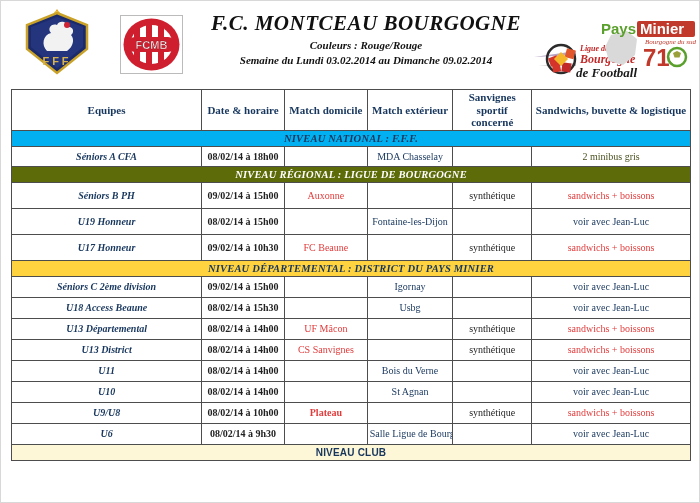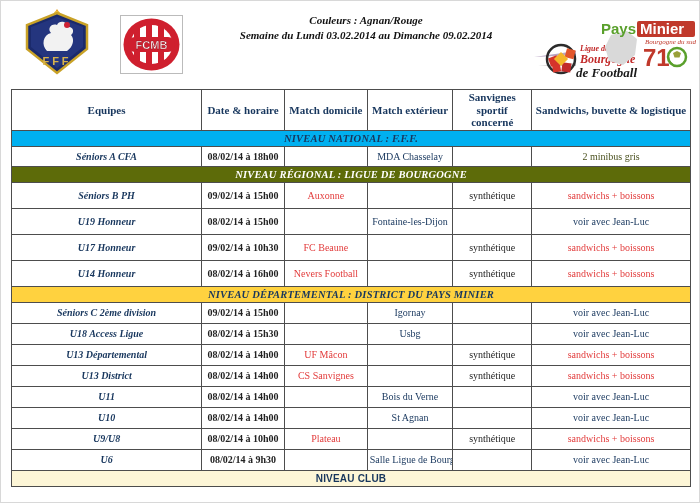--- a/index.html
+++ b/index.html
@@ -56,21 +56,22 @@
       <g>
         <rect x="14" y="10" width="6" height="39" fill="#cf1f2e"></rect>
         <rect x="26" y="10" width="6" height="39" fill="#cf1f2e"></rect>
         <rect x="38" y="10" width="6" height="39" fill="#cf1f2e"></rect>
       </g>
       <rect x="8" y="22" width="47" height="15" rx="7" fill="#cf1f2e"></rect>
       <text x="31.5" y="33.5" text-anchor="middle" font-family="Liberation Sans, sans-serif" font-size="11" font-weight="bold" fill="#ffffff" stroke="#8c0f1a" stroke-width="0.4">FCMB</text>
     </svg>
 
     <div id="title-block">
-      <div class="sub">Couleurs : Agnan/Rouge</div>
+      <div class="big">F.C. MONTCEAU BOURGOGNE</div>
+      <div class="sub">Couleurs : Rouge/Rouge</div>
       <div class="sub">Semaine du Lundi 03.02.2014 au Dimanche 09.02.2014</div>
     </div>
 
     <svg class="logo" id="ligue-logo" width="125" height="48" viewBox="0 0 125 48">
       <polygon points="0,18 42,12 42,16" fill="#b9a6c4"></polygon>
       <polygon points="4,27 42,24 42,27" fill="#c8c8c8"></polygon>
       <g transform="translate(27,20)">
         <circle cx="0" cy="0" r="14" fill="none" stroke="#2b2b2b" stroke-width="2.5"></circle>
         <rect x="-12" y="-5" width="9" height="9" fill="#d5342b" transform="rotate(-20)"></rect>
         <rect x="3" y="-12" width="9" height="9" fill="#e2562b" transform="rotate(15)"></rect>
@@ -147,41 +148,33 @@
           <td class="logi-cell" style="color: rgb(23, 54, 93);">voir avec Jean-Luc</td>
         </tr>
         <tr class="data-row s1">
           <td class="team-cell" style="color: rgb(23, 54, 93);">U17 Honneur</td>
           <td class="date-cell" style="color: rgb(34, 34, 34);">09/02/14 à 10h30</td>
           <td class="home-cell" style="color: rgb(226, 59, 59);">FC Beaune</td>
           <td class="away-cell" style="color: rgb(23, 54, 93);"></td>
           <td class="equip-cell" style="color: rgb(34, 34, 34);">synthétique</td>
           <td class="logi-cell" style="color: rgb(226, 59, 59);">sandwichs + boissons</td>
         </tr>
-        <tr class="data-row s1">
-          <td class="team-cell" style="color: rgb(23, 54, 93);">U14 Honneur</td>
-          <td class="date-cell" style="color: rgb(34, 34, 34);">08/02/14 à 16h00</td>
-          <td class="home-cell" style="color: rgb(226, 59, 59);">Nevers Football</td>
-          <td class="away-cell" style="color: rgb(23, 54, 93);"></td>
-          <td class="equip-cell" style="color: rgb(34, 34, 34);">synthétique</td>
-          <td class="logi-cell" style="color: rgb(226, 59, 59);">sandwichs + boissons</td>
-        </tr>
         <tr class="section-bar">
           <td colspan="6" style="background: rgb(255, 210, 63); color: rgb(23, 54, 93);">NIVEAU DÉPARTEMENTAL : DISTRICT DU PAYS MINIER</td>
         </tr>
         <tr class="data-row s2">
           <td class="team-cell" style="color: rgb(23, 54, 93);">Séniors C 2ème division</td>
           <td class="date-cell" style="color: rgb(34, 34, 34);">09/02/14 à 15h00</td>
           <td class="home-cell" style="color: rgb(226, 59, 59);"></td>
           <td class="away-cell" style="color: rgb(23, 54, 93);">Igornay</td>
           <td class="equip-cell" style="color: rgb(34, 34, 34);"></td>
           <td class="logi-cell" style="color: rgb(23, 54, 93);">voir avec Jean-Luc</td>
         </tr>
         <tr class="data-row s2">
-          <td class="team-cell" style="color: rgb(23, 54, 93);">U18 Access Ligue</td>
+          <td class="team-cell" style="color: rgb(23, 54, 93);">U18 Access Beaune</td>
           <td class="date-cell" style="color: rgb(34, 34, 34);">08/02/14 à 15h30</td>
           <td class="home-cell" style="color: rgb(226, 59, 59);"></td>
           <td class="away-cell" style="color: rgb(23, 54, 93);">Usbg</td>
           <td class="equip-cell" style="color: rgb(34, 34, 34);"></td>
           <td class="logi-cell" style="color: rgb(23, 54, 93);">voir avec Jean-Luc</td>
         </tr>
         <tr class="data-row s2">
           <td class="team-cell" style="color: rgb(23, 54, 93);">U13 Départemental</td>
           <td class="date-cell" style="color: rgb(34, 34, 34);">08/02/14 à 14h00</td>
           <td class="home-cell" style="color: rgb(226, 59, 59);">UF Mâcon</td>
@@ -209,21 +202,21 @@
           <td class="team-cell" style="color: rgb(23, 54, 93); font-style: italic;">U10</td>
           <td class="date-cell" style="color: rgb(34, 34, 34);">08/02/14 à 14h00</td>
           <td class="home-cell" style="color: rgb(226, 59, 59);"></td>
           <td class="away-cell" style="color: rgb(23, 54, 93);">St Agnan</td>
           <td class="equip-cell" style="color: rgb(34, 34, 34);"></td>
           <td class="logi-cell" style="color: rgb(23, 54, 93);">voir avec Jean-Luc</td>
         </tr>
         <tr class="data-row s2">
           <td class="team-cell" style="color: rgb(23, 54, 93);">U9/U8</td>
           <td class="date-cell" style="color: rgb(34, 34, 34);">08/02/14 à 10h00</td>
-          <td class="home-cell" style="color: rgb(226, 59, 59);">Plateau</td>
+          <td class="home-cell" style="color: rgb(226, 59, 59); font-weight: bold;">Plateau</td>
           <td class="away-cell" style="color: rgb(23, 54, 93);"></td>
           <td class="equip-cell" style="color: rgb(34, 34, 34);">synthétique</td>
           <td class="logi-cell" style="color: rgb(226, 59, 59);">sandwichs + boissons</td>
         </tr>
         <tr class="data-row s2">
           <td class="team-cell" style="color: rgb(23, 54, 93);">U6</td>
           <td class="date-cell" style="color: rgb(34, 34, 34);">08/02/14 à 9h30</td>
           <td class="home-cell" style="color: rgb(226, 59, 59);"></td>
           <td class="away-cell" style="color: rgb(23, 54, 93);">Salle Ligue de Bourgogne</td>
           <td class="equip-cell" style="color: rgb(34, 34, 34);"></td>

